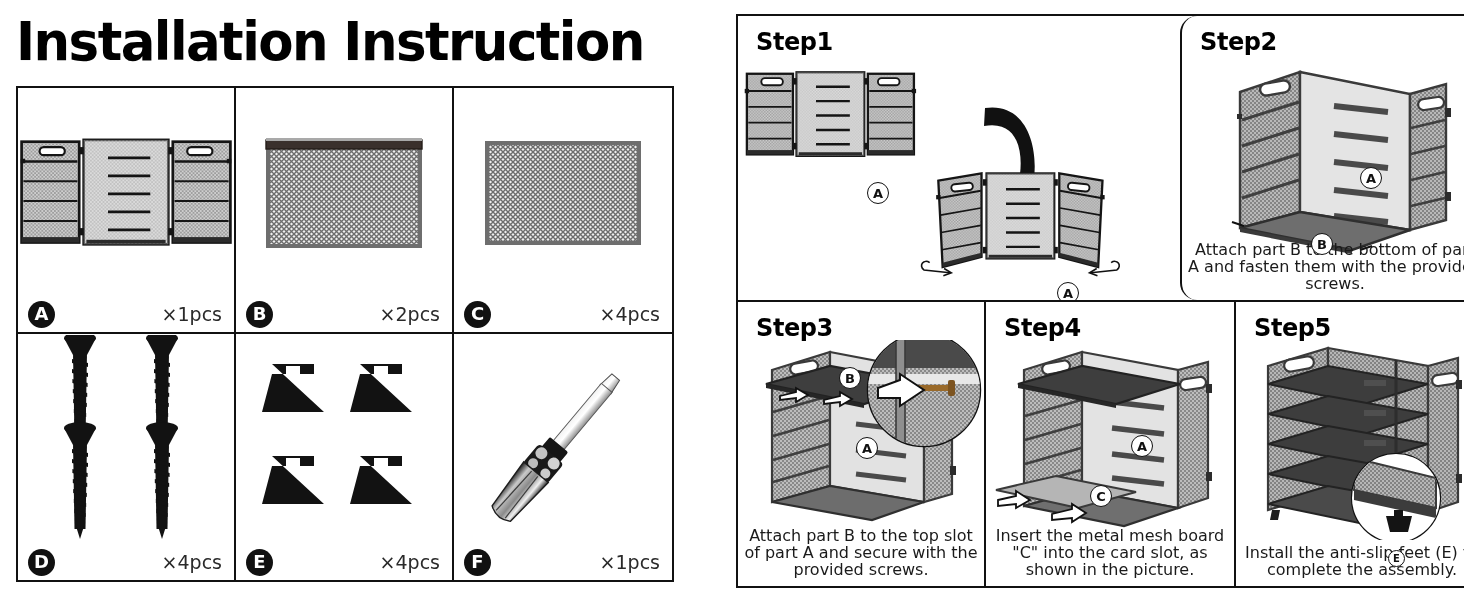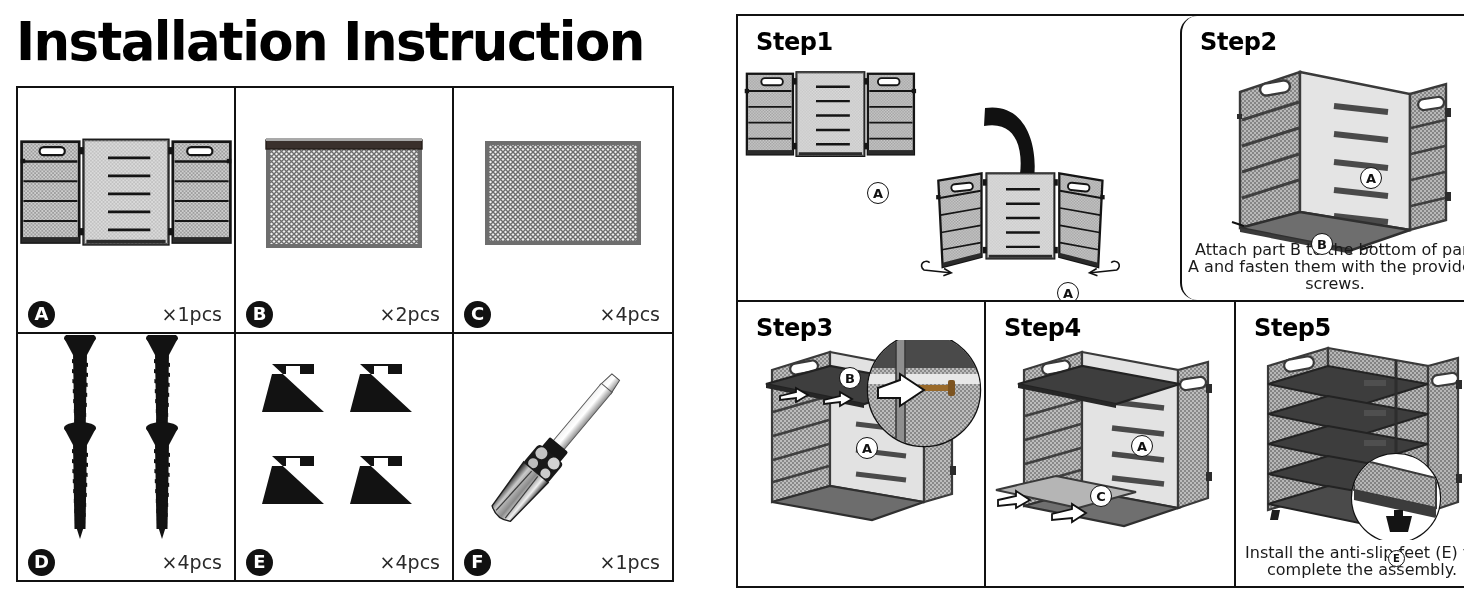--- a/index.html
+++ b/index.html
@@ -531,20 +531,21 @@
                 <rect x="172" y="45" width="44" height="6" fill="#9a6a2a"></rect>
                 <rect x="210" y="40" width="7" height="16" rx="2" fill="#7d5420"></rect>
 
                 <path d="M140 48 L162 40 L162 34 L186 50 L162 66 L162 58 L140 58 Z" fill="#fff" stroke="#111" stroke-width="2"></path>
               </g>
             </g>
           </svg>
           <div class="marker" style="left:101px; top:27px;">B</div>
           <div class="marker" style="left:118px; top:97px;">A</div>
         </div>
+        <div class="step-caption">Attach part B to the top slot of part A and secure with the provided screws.</div>
       </div>
 
       <div class="step-panel" id="step4">
         <div class="step-title">Step4</div>
         <div class="step-art">
           <svg width="250" height="200" viewBox="0 0 250 200">
             <defs>
               <pattern id="msh4" width="4" height="4" patternUnits="userSpaceOnUse">
                 <rect width="4" height="4" fill="#bdbdbd"></rect>
                 <rect width="2" height="2" fill="#898989"></rect>
@@ -582,20 +583,21 @@
             <path d="M10 150 L70 136 L150 152 L92 168 Z" fill="#b5b5b5" stroke="#3a3a3a" stroke-width="2"></path>
 
             <g fill="#fff" stroke="#111" stroke-width="1.8">
               <path d="M12 160 L30 156 L30 151 L44 160 L30 168 L30 164 L12 166 Z"></path>
               <path d="M66 174 L86 169 L86 164 L100 173 L86 182 L86 178 L66 180 Z"></path>
             </g>
           </svg>
           <div class="marker" style="left:145px; top:95px;">A</div>
           <div class="marker" style="left:104px; top:145px;">C</div>
         </div>
+        <div class="step-caption">Insert the metal mesh board "C" into the card slot, as shown in the picture.</div>
       </div>
 
       <div class="step-panel" id="step5">
         <div class="step-title">Step5</div>
         <div class="step-art">
           <svg width="254" height="200" viewBox="0 0 254 200">
             <defs>
               <pattern id="msh5" width="4" height="4" patternUnits="userSpaceOnUse">
                 <rect width="4" height="4" fill="#b7b7b7"></rect>
                 <rect width="2" height="2" fill="#838383"></rect>

